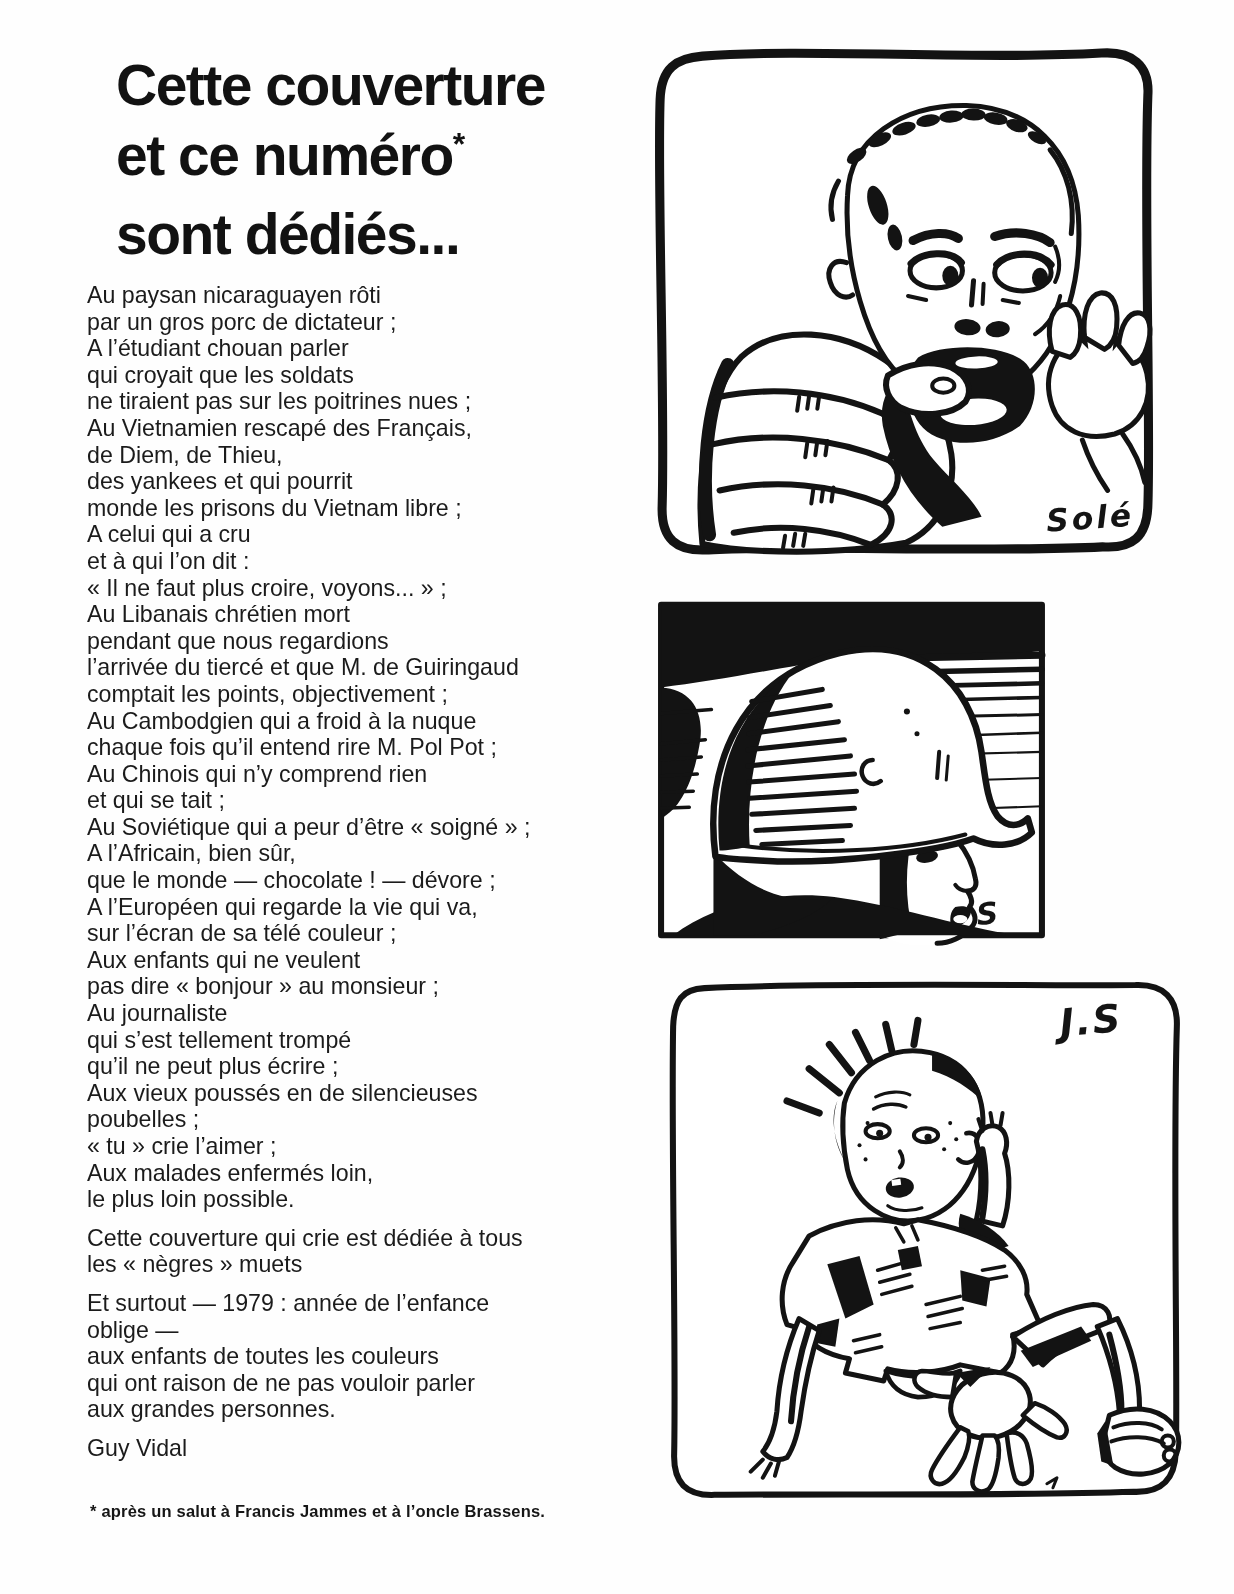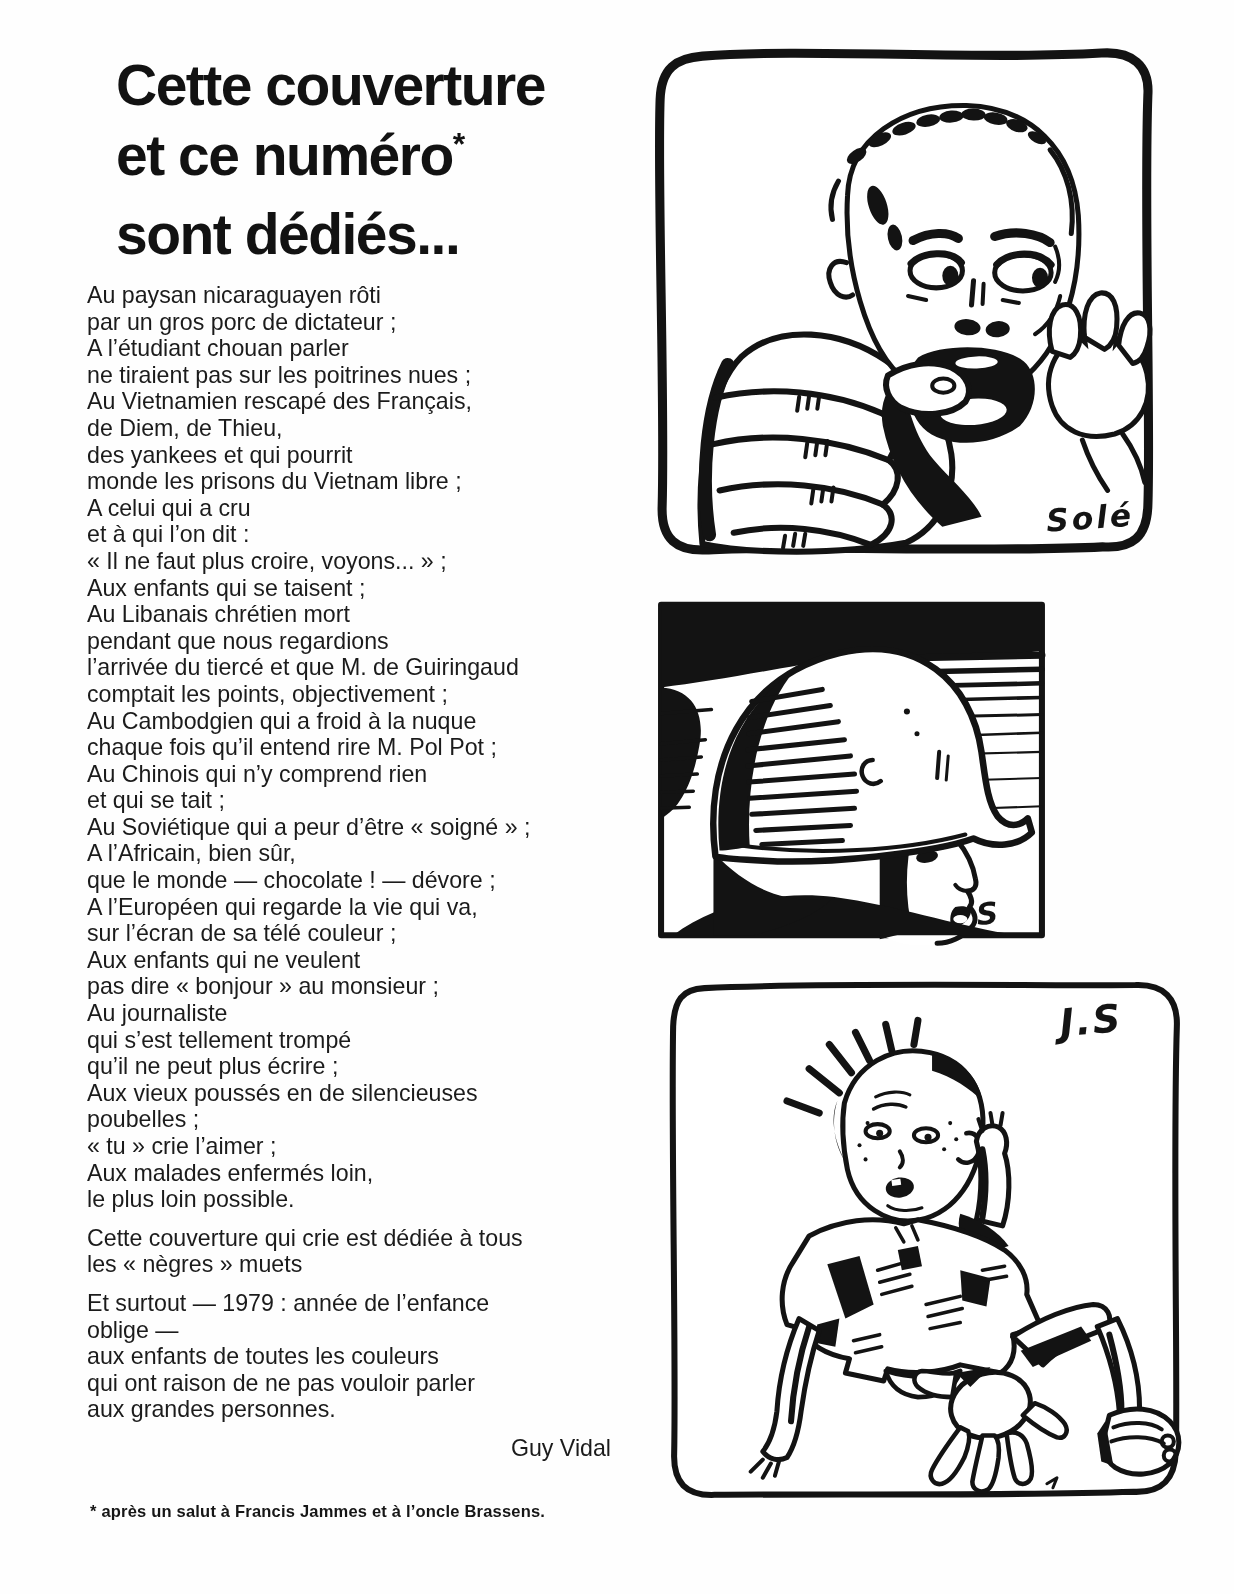--- a/index.html
+++ b/index.html
@@ -11,21 +11,21 @@
     position:absolute;left:100px;top:34px;margin:16px;
     font-size:57px;font-weight:bold;line-height:70px;letter-spacing:-1.5px;color:#121212;
   }
   .title .sup{font-size:32px;position:relative;top:-20px;letter-spacing:0;}
   .bodytext{
     position:absolute;left:87px;top:252px;width:600px;
     font-size:23.2px;line-height:26.6px;color:#1b1b1b;margin-top:30px;
   }
   .para{margin:0 0 12px 0;}
   .ln{white-space:nowrap;}
-  .author{width:524px;text-align:right;margin-top:0;}
+  .author{width:524px;margin-top:0;}
   .footnote{
     position:absolute;left:90px;top:1502px;
     font-size:16.5px;font-weight:bold;letter-spacing:.2px;color:#161616;white-space:nowrap;
   }
   .illo{position:absolute;margin:0;}
   .illo svg{display:block;}
   .sig{
     font-family:"DejaVu Sans", sans-serif;font-style:italic;font-weight:bold;fill:#141414;
   }
   .ink{stroke:#131313;}
@@ -37,29 +37,29 @@
   <div>Cette couverture</div>
   <div><span>et ce numéro</span><span class="sup">*</span></div>
   <div>sont dédiés...</div>
 </h1>
 
 <div class="bodytext">
   <div class="para">
     <div class="ln">Au paysan nicaraguayen rôti</div>
     <div class="ln">par un gros porc de dictateur ;</div>
     <div class="ln">A l’étudiant chouan parler</div>
+    <div class="ln">qui croyait que les soldats</div>
     <div class="ln">ne tiraient pas sur les poitrines nues ;</div>
     <div class="ln">Au Vietnamien rescapé des Français,</div>
     <div class="ln">de Diem, de Thieu,</div>
     <div class="ln">des yankees et qui pourrit</div>
     <div class="ln">monde les prisons du Vietnam libre ;</div>
     <div class="ln">A celui qui a cru</div>
     <div class="ln">et à qui l’on dit :</div>
     <div class="ln">« Il ne faut plus croire, voyons... » ;</div>
-    <div class="ln">Aux enfants qui se taisent ;</div>
     <div class="ln">Au Libanais chrétien mort</div>
     <div class="ln">pendant que nous regardions</div>
     <div class="ln">l’arrivée du tiercé et que M. de Guiringaud</div>
     <div class="ln">comptait les points, objectivement ;</div>
     <div class="ln">Au Cambodgien qui a froid à la nuque</div>
     <div class="ln">chaque fois qu’il entend rire M. Pol Pot ;</div>
     <div class="ln">Au Chinois qui n’y comprend rien</div>
     <div class="ln">et qui se tait ;</div>
     <div class="ln">Au Soviétique qui a peur d’être « soigné » ;</div>
     <div class="ln">A l’Africain, bien sûr,</div>

